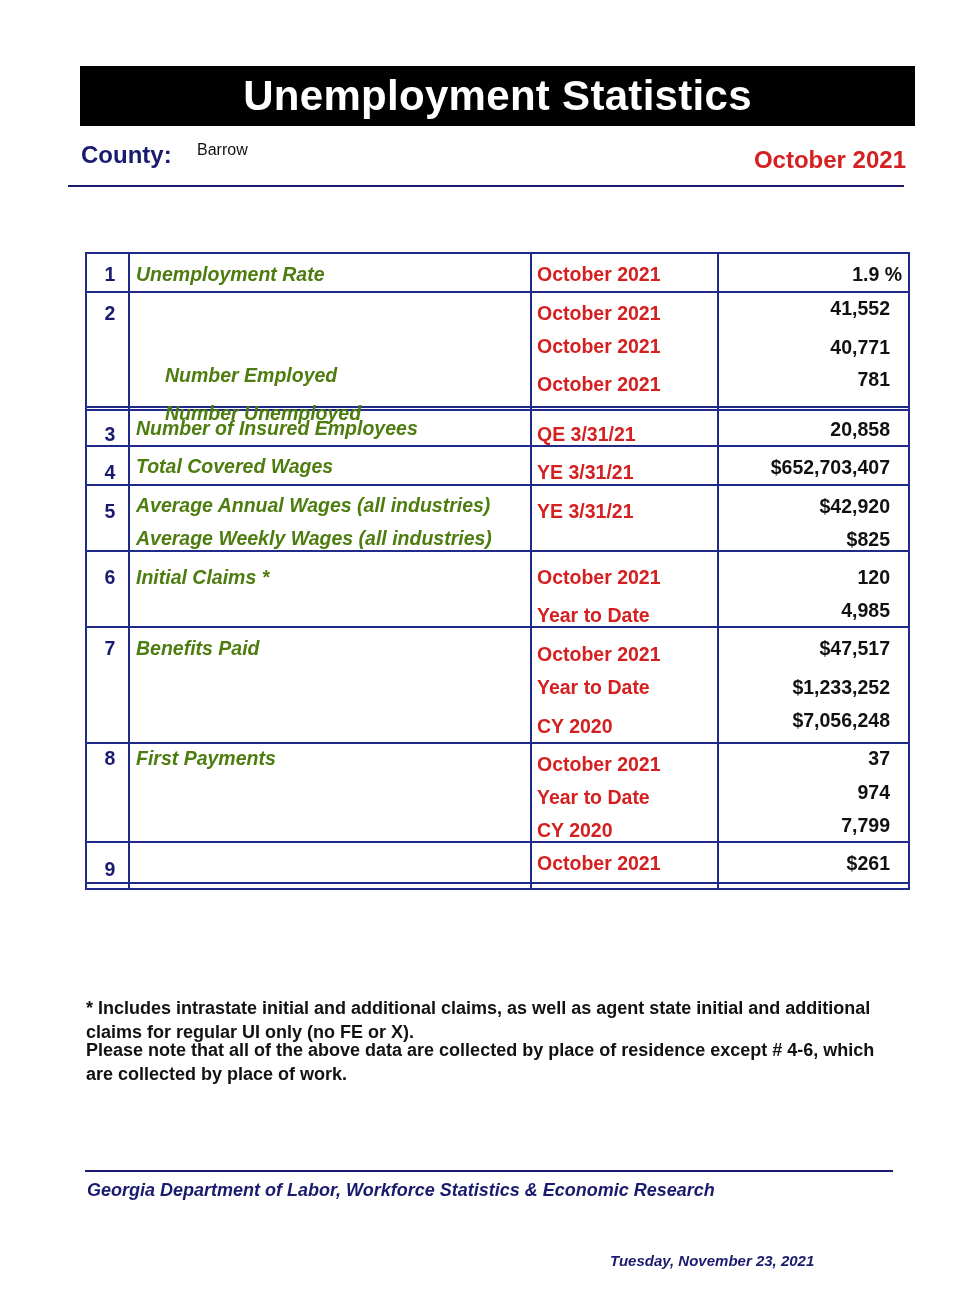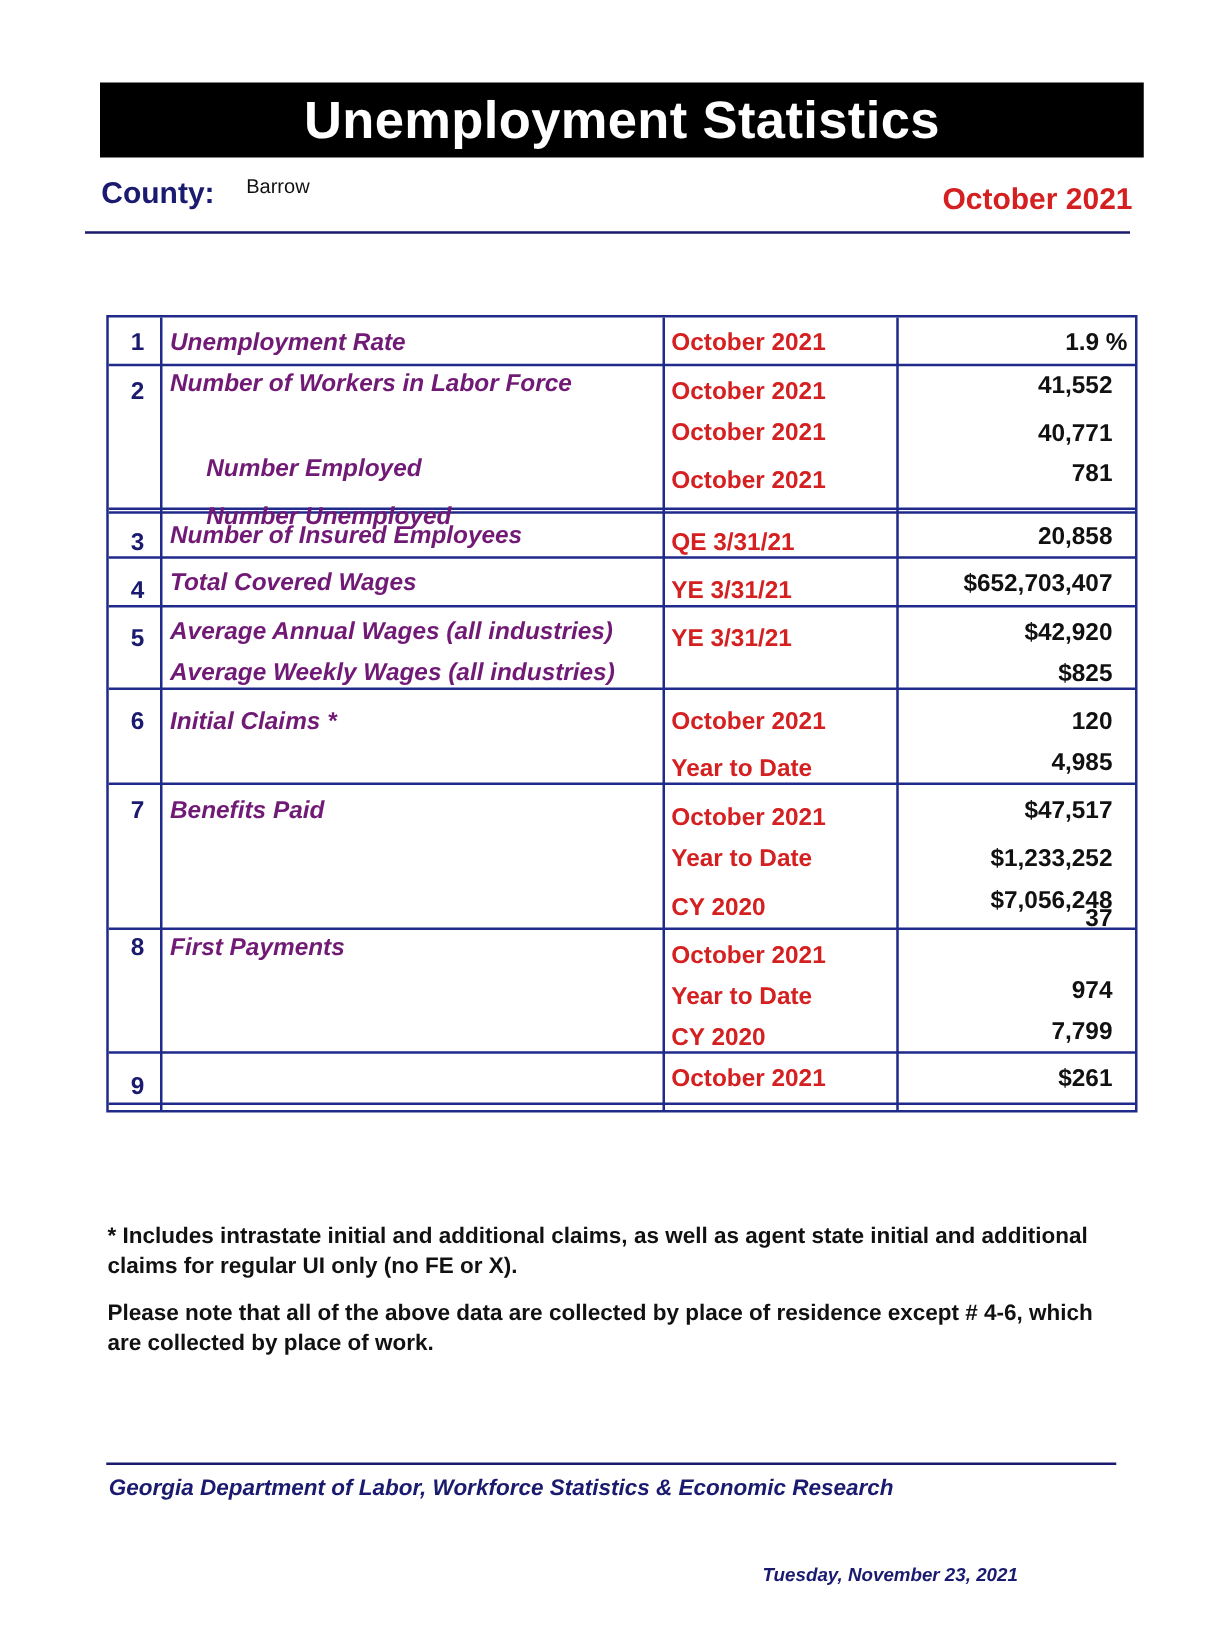--- a/index.html
+++ b/index.html
@@ -12,21 +12,21 @@
   .county-value { position: absolute; left: 197px; top: 141px; font-size: 16px; font-weight: normal; color: #111111; }
   .period { position: absolute; right: 74px; top: 146px; font-size: 24px; font-weight: bold; color: #d42020; }
   .hr-top { position: absolute; left: 68px; top: 185px; width: 836px; height: 2px; background: #1a1a6e; }
 
   .table { position: absolute; left: 85px; top: 252px; width: 825px; height: 638px;
            border: 2px solid #1f2a8a; box-sizing: border-box; }
   .vline { position: absolute; top: 0; bottom: 0; width: 2px; background: #1f2a8a; }
   .hline { position: absolute; left: 0; right: 0; height: 2px; background: #1f2a8a; }
   .cell { position: absolute; font-weight: bold; font-size: 19.5px; white-space: nowrap; }
   .num { color: #1a1a6e; left: 10px; width: 26px; text-align: center; font-style: normal; }
-  .label { color: #701a75; font-style: italic; left: 49px; }
+  .label { color: #4d7c0f; font-style: italic; left: 49px; }
   .label.indent { left: 78px; margin-top: 29px; }
   .per { color: #d42020; left: 450px; }
   .val { color: #111111; right: 18px; text-align: left; }
 
   .note { position: absolute; left: 86px; font-size: 18px; font-weight: bold; color: #111111; line-height: 24px; width: 800px; }
   .hr-bottom { position: absolute; left: 85px; top: 1170px; width: 808px; height: 2px; background: #1a1a6e; }
   .source { position: absolute; left: 87px; top: 1180px; font-size: 18px; font-weight: bold; font-style: italic; color: #1a1a6e; }
   .date { position: absolute; left: 610px; top: 1252px; font-size: 15px; font-weight: bold; font-style: italic; color: #1a1a6e; }
 </style>
 </head>
@@ -53,21 +53,20 @@
   <div class="hline" style="top:488px"></div>
   <div class="hline" style="top:587px"></div>
   <div class="hline" style="top:628px"></div>
 
   <div class="cell num" style="top:9px">1</div>
   <div class="cell label" style="top:9px">Unemployment Rate</div>
   <div class="cell per" style="top:9px">October 2021</div>
   <div class="cell val" style="top:9px; right:6px">1.9 %</div>
 
   <div class="cell num" style="top:48px">2</div>
-  <div class="cell label" style="top:42px">Number of Workers in Labor Force</div>
   <div class="cell per" style="top:48px">October 2021</div>
   <div class="cell val" style="top:43px">41,552</div>
   <div class="cell label indent" style="top:81px">Number Employed</div>
   <div class="cell per" style="top:81px">October 2021</div>
   <div class="cell val" style="top:82px">40,771</div>
   <div class="cell label indent" style="top:119px">Number Unemployed</div>
   <div class="cell per" style="top:119px">October 2021</div>
   <div class="cell val" style="top:114px">781</div>
 
   <div class="cell num" style="top:169px">3</div>
@@ -99,29 +98,29 @@
   <div class="cell per" style="top:389px">October 2021</div>
   <div class="cell val" style="top:383px">$47,517</div>
   <div class="cell per" style="top:422px">Year to Date</div>
   <div class="cell val" style="top:422px">$1,233,252</div>
   <div class="cell per" style="top:461px">CY 2020</div>
   <div class="cell val" style="top:455px">$7,056,248</div>
 
   <div class="cell num" style="top:493px">8</div>
   <div class="cell label" style="top:493px">First Payments</div>
   <div class="cell per" style="top:499px">October 2021</div>
-  <div class="cell val" style="top:470px">37</div>
+  <div class="cell val" style="top:493px">37</div>
   <div class="cell per" style="top:532px">Year to Date</div>
   <div class="cell val" style="top:527px">974</div>
   <div class="cell per" style="top:565px">CY 2020</div>
   <div class="cell val" style="top:560px">7,799</div>
 
   <div class="cell num" style="top:604px">9</div>
   <div class="cell per" style="top:598px">October 2021</div>
   <div class="cell val" style="top:598px">$261</div>
 </div>
 
-<div class="note" style="top:976px">* Includes intrastate initial and additional claims, as well as agent state initial and additional claims for regular UI only (no FE or X).</div>
+<div class="note" style="top:996px">* Includes intrastate initial and additional claims, as well as agent state initial and additional claims for regular UI only (no FE or X).</div>
 <div class="note" style="top:1038px">Please note that all of the above data are collected by place of residence except # 4-6, which are collected by place of work.</div>
 
 <div class="hr-bottom"></div>
 <div class="source">Georgia Department of Labor, Workforce Statistics &amp; Economic Research</div>
 <div class="date">Tuesday, November 23, 2021</div>
 
 </body></html>

